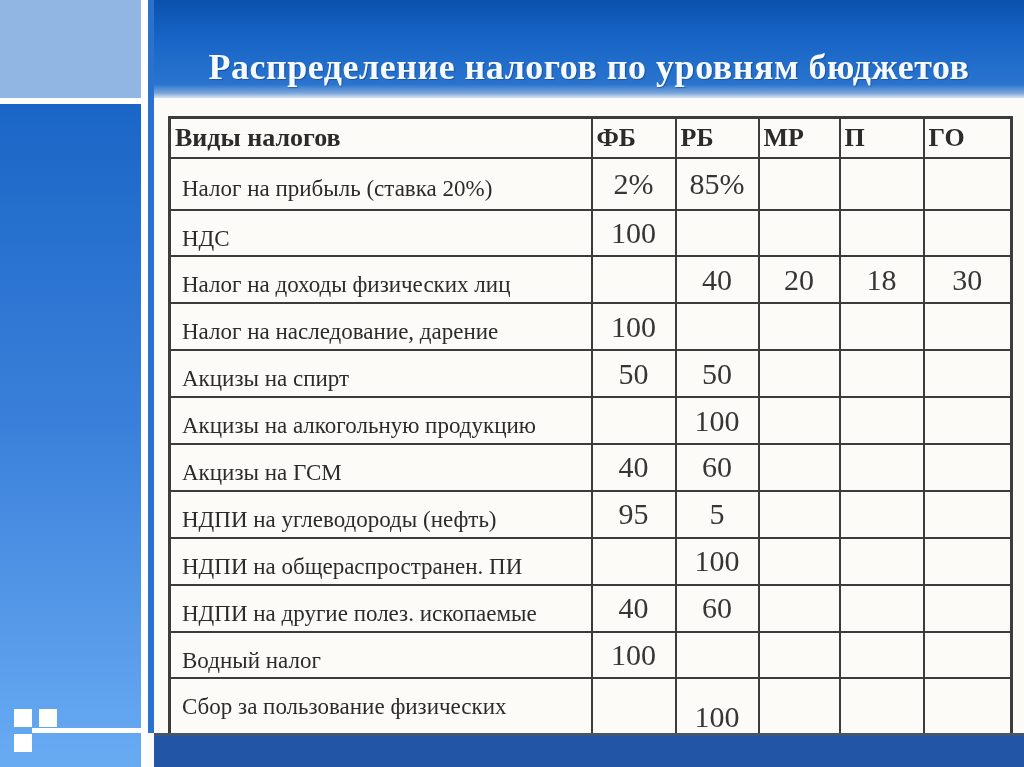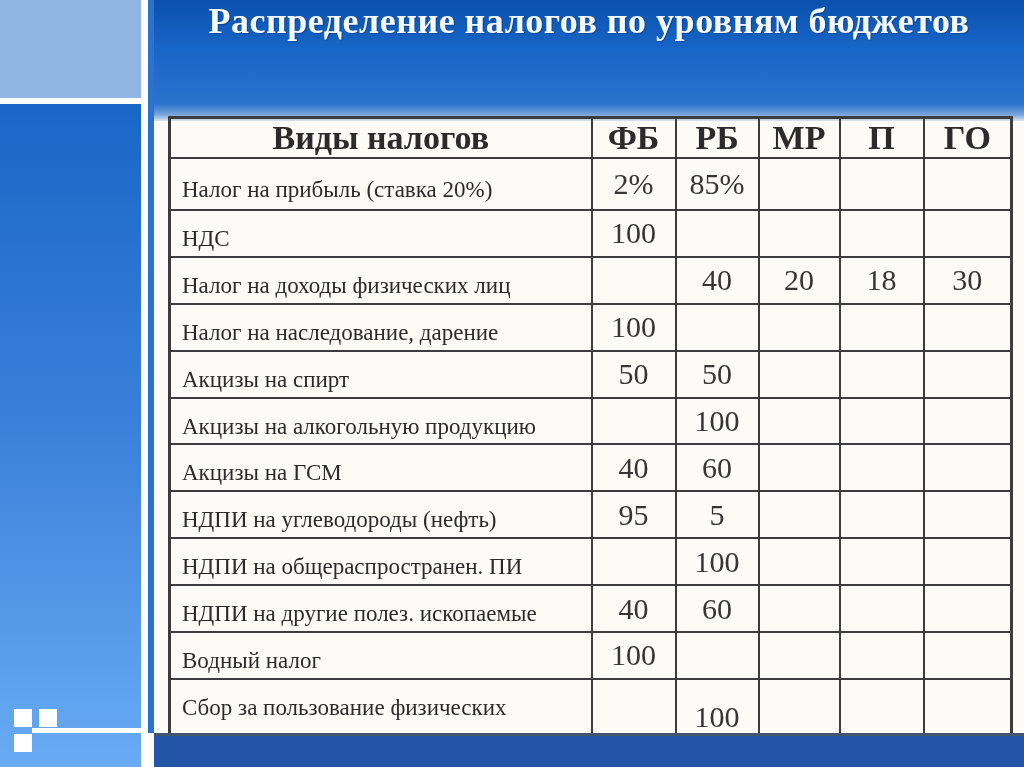--- a/index.html
+++ b/index.html
@@ -16,23 +16,23 @@
   .v-white-strip     { position:absolute; left:141px; top:0; width:7px; height:767px; background:#ffffff; }
   .v-blue-line       { position:absolute; left:148px; top:0; width:6px; height:733px; background:#2a72cd; }
   
   .logo-square { position:absolute; width:18px; height:18px; background:#ffffff; }
   .logo-square.a { left:14px; top:709px; }
   .logo-square.b { left:39px; top:709px; }
   .logo-square.c { left:14px; top:734px; }
   .logo-line   { position:absolute; left:32px; top:728px; width:109px; height:5px; background:#ffffff; }
   
   .banner {
-    position:absolute; left:154px; top:0; width:870px; height:121px;
+    position:absolute; left:154px; top:0; width:870px; height:98px;
     background:linear-gradient(180deg,#0b51ad 0%, #1765c7 40%, #2a74ce 86%, #7ba6da 95%, #d9e4f2 100%);
-    display:flex; align-items:flex-start; justify-content:center;
+    display:flex; align-items:flex-end; justify-content:center;
   }
   .banner h1 {
     margin:0; padding:0 10px 10px 10px;
     color:#f7fafd; font-size:36px; font-weight:bold; letter-spacing:0.5px;
     text-shadow:1px 1px 1px rgba(0,30,80,0.35);
     white-space:nowrap;
   }
   
   .bottom-bar {
     position:absolute; left:154px; top:733px; width:870px; height:34px;
@@ -45,21 +45,21 @@
     border:3px solid #3c3c3c;
   }
   table.tax th, table.tax td {
     border:2px solid #3c3c3c; vertical-align:middle;
     overflow:hidden; box-sizing:border-box;
   }
   table.tax thead tr { height:40px; }
   table.tax tbody tr { height:45px; }
   table.tax tbody tr:first-child { height:52px; }
   table.tax tbody tr:last-child  { height:61px; }
-  th.hdr { font-size:34px; font-weight:bold; color:#2b2b2b; text-align:center; padding:0 4px; }
+  th.hdr { font-size:26px; font-weight:bold; color:#2b2b2b; text-align:left; padding:0 4px; }
   td.lbl {
     font-size:23px; font-weight:normal; color:#2b2b2b; text-align:left;
     padding:13px 8px 2px 11px; line-height:1.3;
   }
   td.val { font-size:30px; color:#363636; text-align:center; padding:0 2px; }
 </style>
 </head>
 <body>
 
 <div class="slide">

